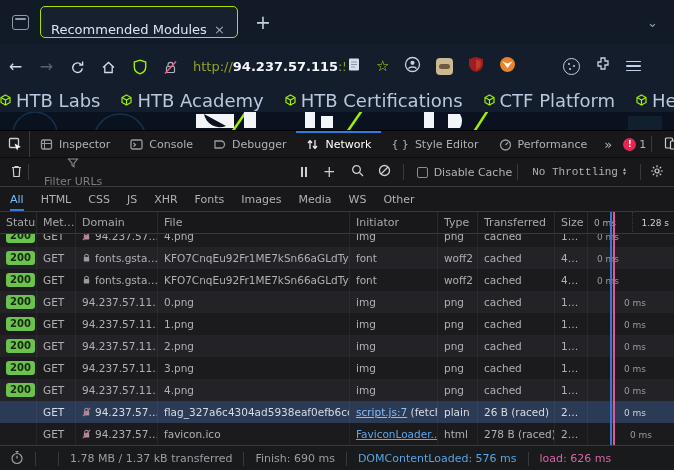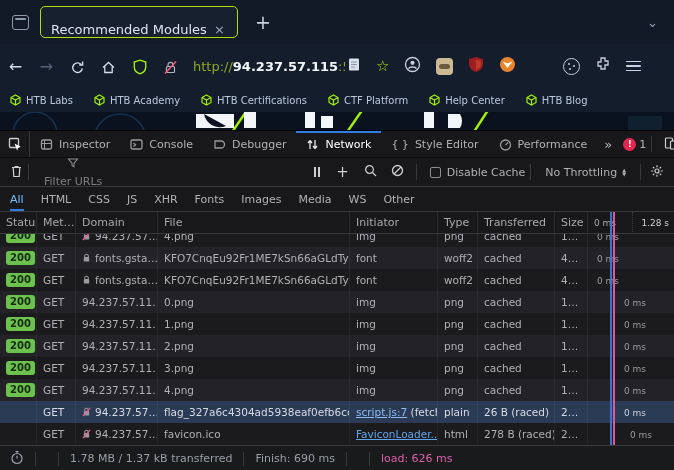--- a/index.html
+++ b/index.html
@@ -40,21 +40,21 @@
   .ext-gem { width:16px; height:16px; background:#5a25d6; transform:rotate(45deg) scale(.78); border-radius:3px; }
   .ext-cookie { border:1.5px solid #c7cede; border-radius:50%; }
   .ext-cookie i { position:absolute; width:2px; height:2px; background:#c7cede; border-radius:50%; }
   .ext-cookie i:nth-child(1){ left:4px; top:4px; } .ext-cookie i:nth-child(2){ left:9px; top:6px; }
   .ext-cookie i:nth-child(3){ left:5px; top:9px; }
   .hamburger { width:15px; display:flex; flex-direction:column; gap:3px; }
   .hamburger i { height:1.6px; background:#c5d1eb; border-radius:1px; }
 
   
   .bookmarks { height:24px; background:#141d2b; display:flex; align-items:center;
-    gap:21px; padding-left:10px; font-size:10px; color:#bac7de; }
+    gap:21px; font-size:18px; color:#bac7de; }
   .bm { display:flex; align-items:center; gap:5px; white-space:nowrap; }
 
   
   .pagestrip { height:18px; background:#0a1220; position:relative; overflow:hidden; }
   .pagestrip svg { display:block; }
 
   
   .devtools { height:340px; background:#18181a; border-top:1px solid #000;
     font-size:11px; color:#b1b1b3; }
 
@@ -75,21 +75,21 @@
 
   .net-toolbar { height:29px; display:flex; align-items:center; border-bottom:1px solid #38383d; }
   .nt-left { display:flex; align-items:center; flex:1; }
   .nt-trash { margin-left:10px; }
   .nt-filter { display:flex; align-items:center; gap:6px; margin-left:10px; color:#7e7e82;flex-direction:column; }
   .pause { display:flex; gap:2.5px; margin:0 8px; }
   .pause i { width:2px; height:10px; background:#cfcfd2; }
   .nt-plus { font-size:15px; color:#cfcfd2; margin:0 8px; }
   .nt-ic { margin:0 7px; }
   .chk { width:11px; height:11px; border:1px solid #8b8b90; border-radius:2px; margin:0 6px 0 8px; }
-  .throt { display:flex; align-items:center; gap:5px; margin:0 9px; color:#b1b1b3; }
+  .throt { display:flex; align-items:center; gap:5px; margin:0 9px; color:#b1b1b3;font-family:Liberation Mono, monospace; }
   .sort-arrows { display:flex; flex-direction:column; font-size:5px; line-height:4.5px; color:#b1b1b3; }
   .gear { margin:0 10px 0 4px; }
 
   .net-filters { height:25px; display:flex; align-items:center; gap:17px; padding-left:10px;
     border-bottom:1px solid #38383d; }
   .pill { height:100%; display:flex; align-items:center; border-bottom:2px solid transparent;
     border-top:2px solid transparent; color:#b1b1b3; }
   .pill.active { color:#75bfff; border-bottom-color:#2f7de0; }
 
   .net-table { position:relative; height:233px; overflow:hidden; }
@@ -597,18 +597,19 @@
             <circle cx="7" cy="8.5" r="5" fill="none" stroke="#9a9ea6" stroke-width="1.2"></circle>
             <path d="M5.5 1.5h3M7 1.5V3.5M7 8.5V5.8" stroke="#9a9ea6" stroke-width="1.2"></path>
           </svg>
       </span>
       <span class="sb-sep"></span>
       <span class="sb-sep"></span>
       <span>1.78 MB / 1.37 kB transferred</span>
       <span class="sb-sep"></span>
       <span>Finish: 690 ms</span>
       <span class="sb-sep"></span>
+      <span class="sb-dcl">DOMContentLoaded: 576 ms</span>
       <span class="sb-sep"></span>
       <span class="sb-load">load: 626 ms</span>
     </div>
 
   </div>
 </div>
 
 </body></html>

